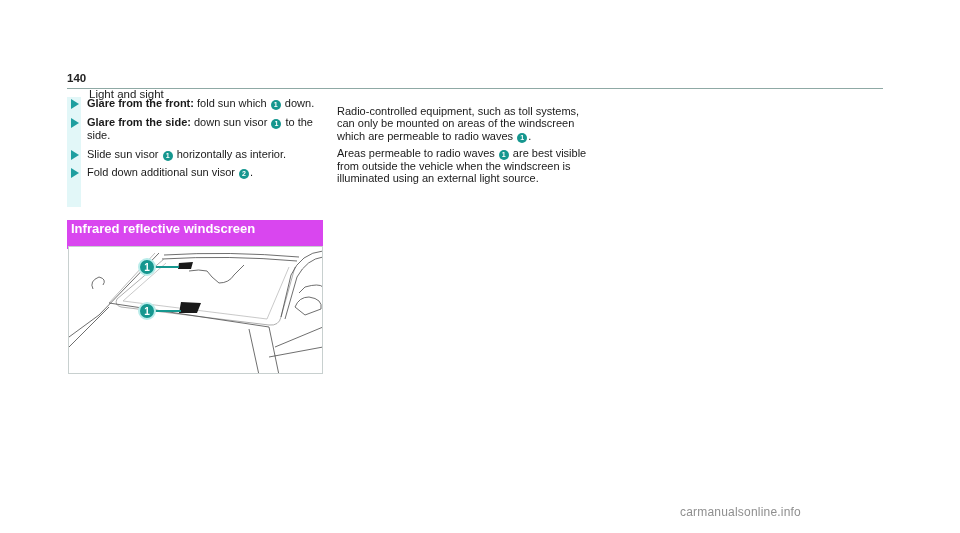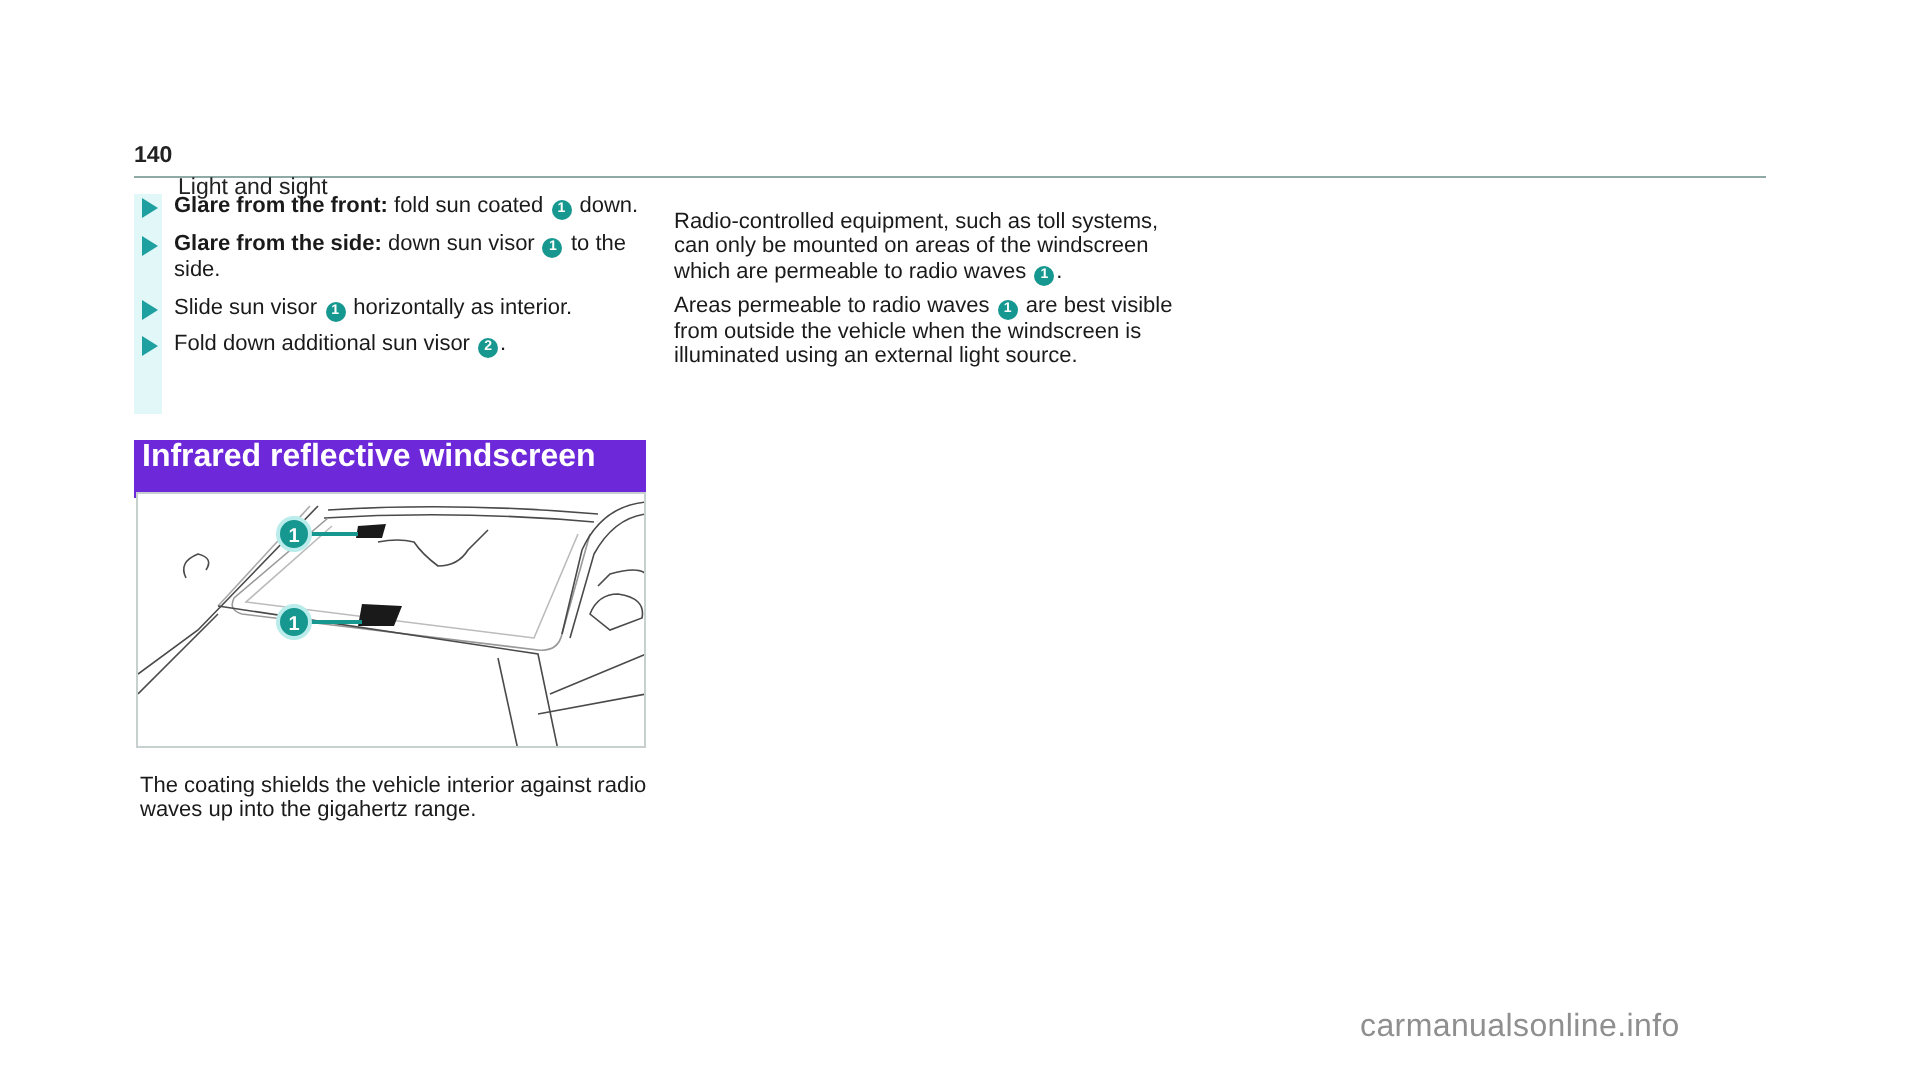--- a/index.html
+++ b/index.html
@@ -23,49 +23,49 @@
   }
   .bold { font-weight: bold; text-align: right; }
   .num {
     display: inline-block; width: 10px; height: 10px; border-radius: 50%;
     background: #16978f; color: #fff; font-size: 7px; font-weight: bold;
     text-align: center; line-height: 10px; vertical-align: 0px; margin: 0 1px;
   }
 
   .section-heading {
     position: absolute; left: 67px; top: 220px; width: 256px; height: 29px;
-    background: #6d28d9; color: #fff; font-size: 16px; font-weight: bold;
+    background: #d946ef; color: #fff; font-size: 13px; font-weight: bold;
     line-height: 17px; padding-left: 4px; box-sizing: border-box;
   }
   .figure {
     position: absolute; left: 68px; top: 246px; width: 255px; height: 128px;
     border: 1px solid #c8d0cf; box-sizing: border-box; background: #fff; overflow: hidden;
   }
   .body-text { position: absolute; font-size: 11px; line-height: 12.3px; }
   .body-text p { margin: 0 0 4px 0; }
   .col-left { left: 70px; top: 387px; width: 260px; }
   .col-mid { left: 337px; top: 105px; width: 260px; }
 
   .watermark {
-    position: absolute; left: 680px; top: 505px; font-size: 16px; color: #8f8f8f; letter-spacing: 0.2px;
+    position: absolute; left: 680px; top: 505px; font-size: 12px; color: #8f8f8f; letter-spacing: 0.2px;
   }
 </style>
 </head>
 <body>
 
 <div class="page-header">
   <span class="page-num">140</span>
   <span class="page-sec">Light and sight</span>
 </div>
 
 <div class="bullet-list">
   <div class="bullet-strip"></div>
   <div class="bullet">
     <span class="arrow"></span>
-    <span class="bold">Glare from the front:</span><span> fold sun coated </span><span class="num">1</span><span> down.</span>
+    <span class="bold">Glare from the front:</span><span> fold sun which </span><span class="num">1</span><span> down.</span>
   </div>
   <div class="bullet">
     <span class="arrow"></span>
     <span class="bold">Glare from the side:</span><span> down sun visor </span><span class="num">1</span><span> to the side.</span>
   </div>
   <div class="bullet">
     <span class="arrow"></span>
     <span>Slide sun visor </span><span class="num">1</span><span> horizontally as interior.</span>
   </div>
   <div class="bullet">
@@ -113,21 +113,20 @@
     <line x1="86" y1="64" x2="112" y2="64" stroke="#16978f" stroke-width="2"></line>
 
     <circle cx="78" cy="20" r="8" fill="#16978f" stroke="#b9ecea" stroke-width="2"></circle>
     <circle cx="78" cy="64" r="8" fill="#16978f" stroke="#b9ecea" stroke-width="2"></circle>
     <text x="78" y="24" font-size="10" font-family="Liberation Sans, sans-serif" font-weight="bold" fill="#fff" text-anchor="middle">1</text>
     <text x="78" y="68" font-size="10" font-family="Liberation Sans, sans-serif" font-weight="bold" fill="#fff" text-anchor="middle">1</text>
   </svg>
 </div>
 
 <div class="body-text col-left">
-  <p>The coating shields the vehicle interior against radio waves up into the gigahertz range.</p>
 </div>
 
 <div class="body-text col-mid">
   <p><span>Radio-controlled equipment, such as toll systems, can only be mounted on areas of the windscreen which are permeable to radio waves </span><span class="num">1</span><span>.</span></p>
   <p><span>Areas permeable to radio waves </span><span class="num">1</span><span> are best visible from outside the vehicle when the windscreen is illuminated using an external light source.</span></p>
 </div>
 
 <div class="watermark">carmanualsonline.info</div>
 
 </body></html>

